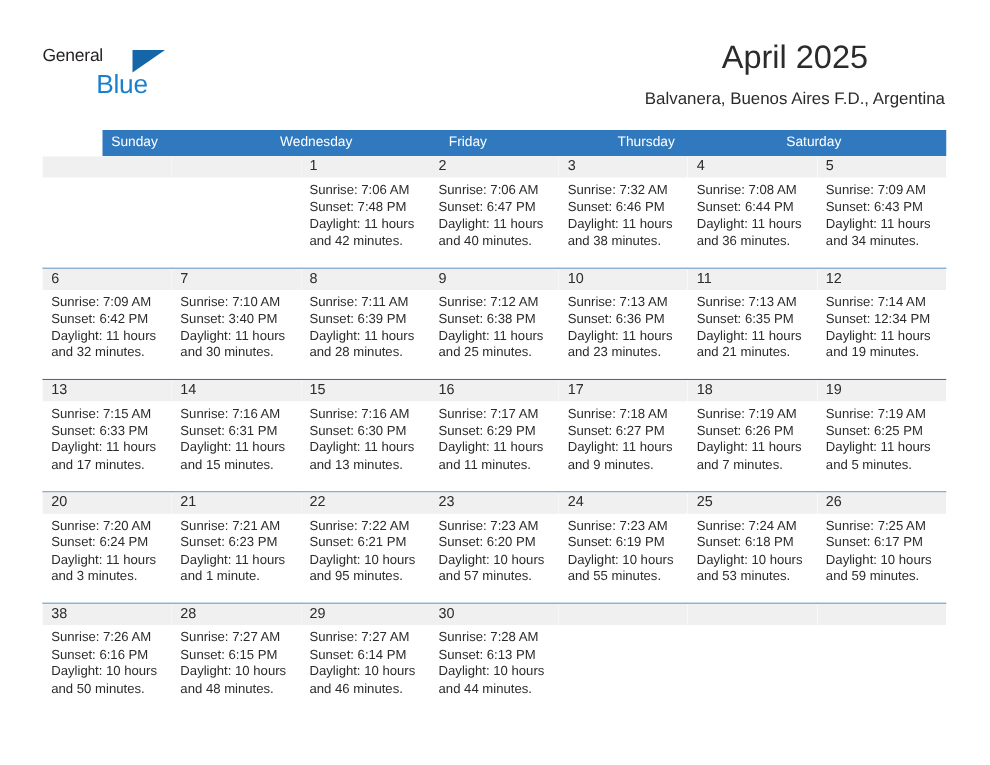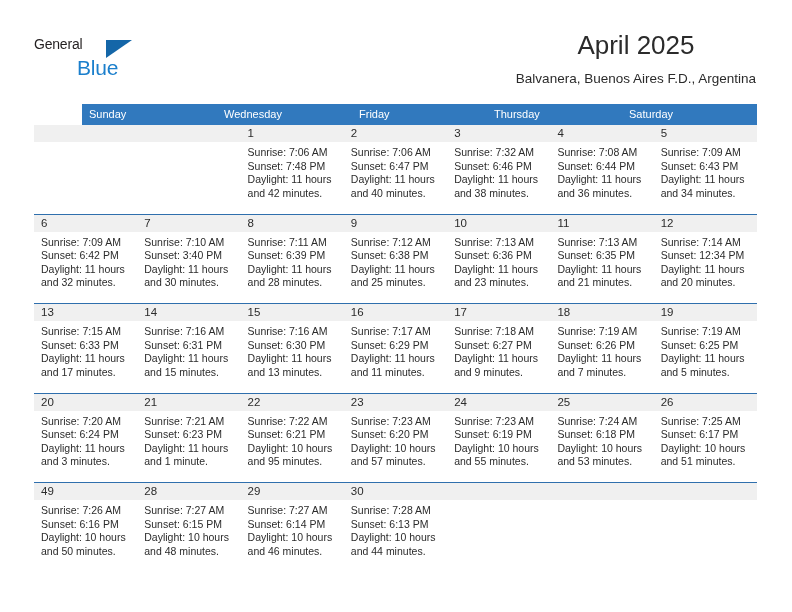--- a/index.html
+++ b/index.html
@@ -281,21 +281,21 @@
             <div class="detail-line">Daylight: 11 hours</div>
             <div class="detail-line">and 21 minutes.</div>
           </div>
         </div>
         <div class="day-cell">
           <div class="day-number-band">12</div>
           <div class="day-details">
             <div class="detail-line">Sunrise: 7:14 AM</div>
             <div class="detail-line">Sunset: 12:34 PM</div>
             <div class="detail-line">Daylight: 11 hours</div>
-            <div class="detail-line">and 20 minutes.</div>
+            <div class="detail-line">and 19 minutes.</div>
           </div>
         </div>
       </div>
       <div class="week-row">
         <div class="day-cell">
           <div class="day-number-band">13</div>
           <div class="day-details">
             <div class="detail-line">Sunrise: 7:15 AM</div>
             <div class="detail-line">Sunset: 6:33 PM</div>
             <div class="detail-line">Daylight: 11 hours</div>
@@ -411,27 +411,27 @@
             <div class="detail-line">Daylight: 10 hours</div>
             <div class="detail-line">and 53 minutes.</div>
           </div>
         </div>
         <div class="day-cell">
           <div class="day-number-band">26</div>
           <div class="day-details">
             <div class="detail-line">Sunrise: 7:25 AM</div>
             <div class="detail-line">Sunset: 6:17 PM</div>
             <div class="detail-line">Daylight: 10 hours</div>
-            <div class="detail-line">and 51 minutes.</div>
+            <div class="detail-line">and 59 minutes.</div>
           </div>
         </div>
       </div>
       <div class="week-row">
         <div class="day-cell">
-          <div class="day-number-band">49</div>
+          <div class="day-number-band">38</div>
           <div class="day-details">
             <div class="detail-line">Sunrise: 7:26 AM</div>
             <div class="detail-line">Sunset: 6:16 PM</div>
             <div class="detail-line">Daylight: 10 hours</div>
             <div class="detail-line">and 50 minutes.</div>
           </div>
         </div>
         <div class="day-cell">
           <div class="day-number-band">28</div>
           <div class="day-details">

